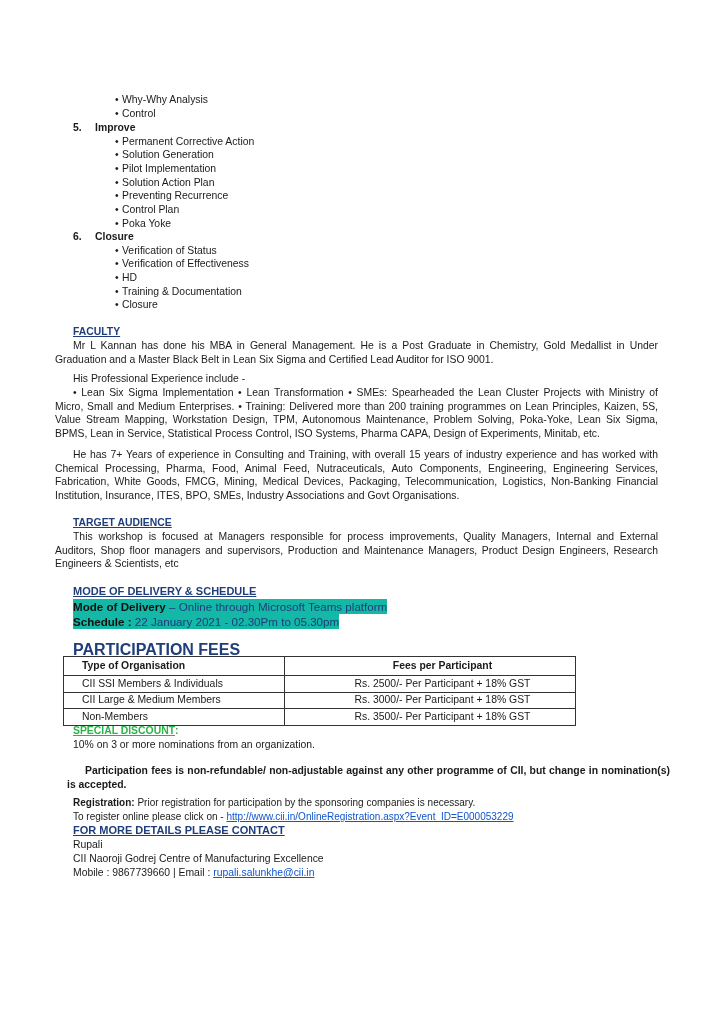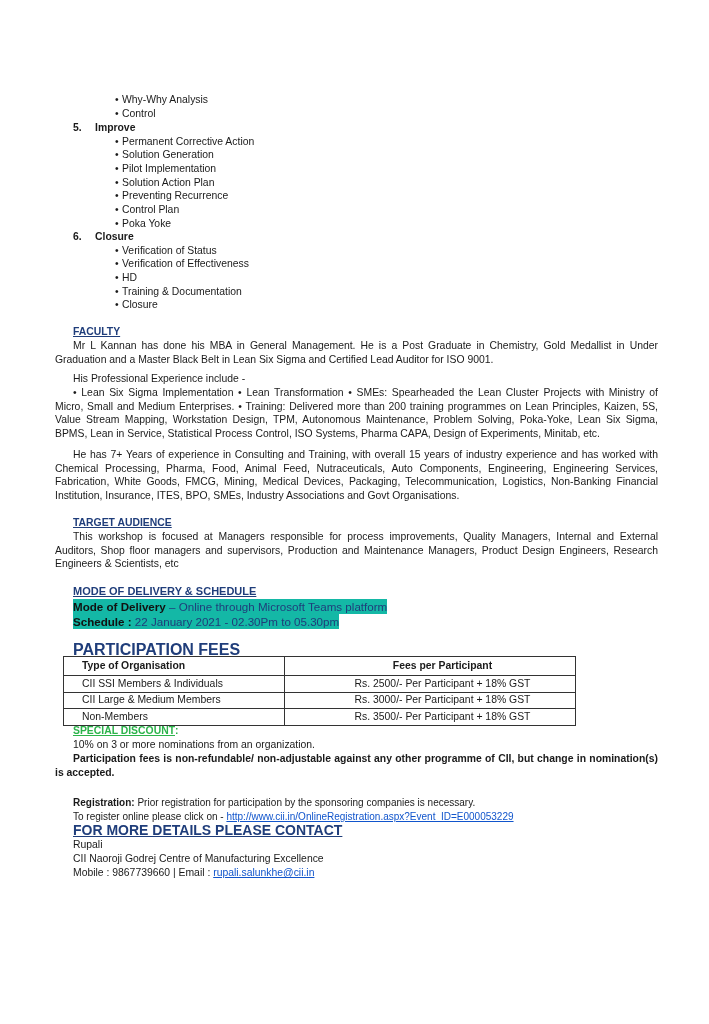--- a/index.html
+++ b/index.html
@@ -196,29 +196,29 @@
       <td>Non-Members</td>
       <td class="c2">Rs. 3500/- Per Participant + 18% GST</td>
     </tr>
   </tbody>
     </table>
 
   <div class="sec-head green" style="top:724px;text-align:center;">
     <span>SPECIAL DISCOUNT</span><span class="colon" style="text-decoration:none;display:inline-block;">:</span>
   </div>
   <div class="abs" style="left:73px;top:738px;white-space:nowrap;">10% on 3 or more nominations from an organization.</div>
-  <p class="para indent" style="top:752px;margin:0;font-weight:bold;">Participation fees is non-refundable/ non-adjustable against any other programme of CII, but change in nomination(s) is accepted.</p>
+  <p class="para indent" style="top:752px;margin:12px;font-weight:bold;">Participation fees is non-refundable/ non-adjustable against any other programme of CII, but change in nomination(s) is accepted.</p>
 
   <div class="reg" style="top:795px;">
     <b>Registration:</b><span> Prior registration for participation by the sponsoring companies is necessary.</span>
   </div>
   <div class="reg" style="top:809px;">
     <span>To register online please click on - </span><a class="link">http://www.cii.in/OnlineRegistration.aspx?Event_ID=E000053229</a>
   </div>
 
-  <div class="sec-head" style="top:824px;font-size:14px;">FOR MORE DETAILS PLEASE CONTACT</div>
+  <div class="sec-head" style="top:824px;font-size:11px;">FOR MORE DETAILS PLEASE CONTACT</div>
   <div class="contact" style="top:838px;">Rupali</div>
   <div class="contact" style="top:852px;">CII Naoroji Godrej Centre of Manufacturing Excellence</div>
   <div class="contact" style="top:866px;">
     <span>Mobile : 9867739660 | Email : </span><a class="link">rupali.salunkhe@cii.in</a>
   </div>
 
 </div>
 
 </body></html>

